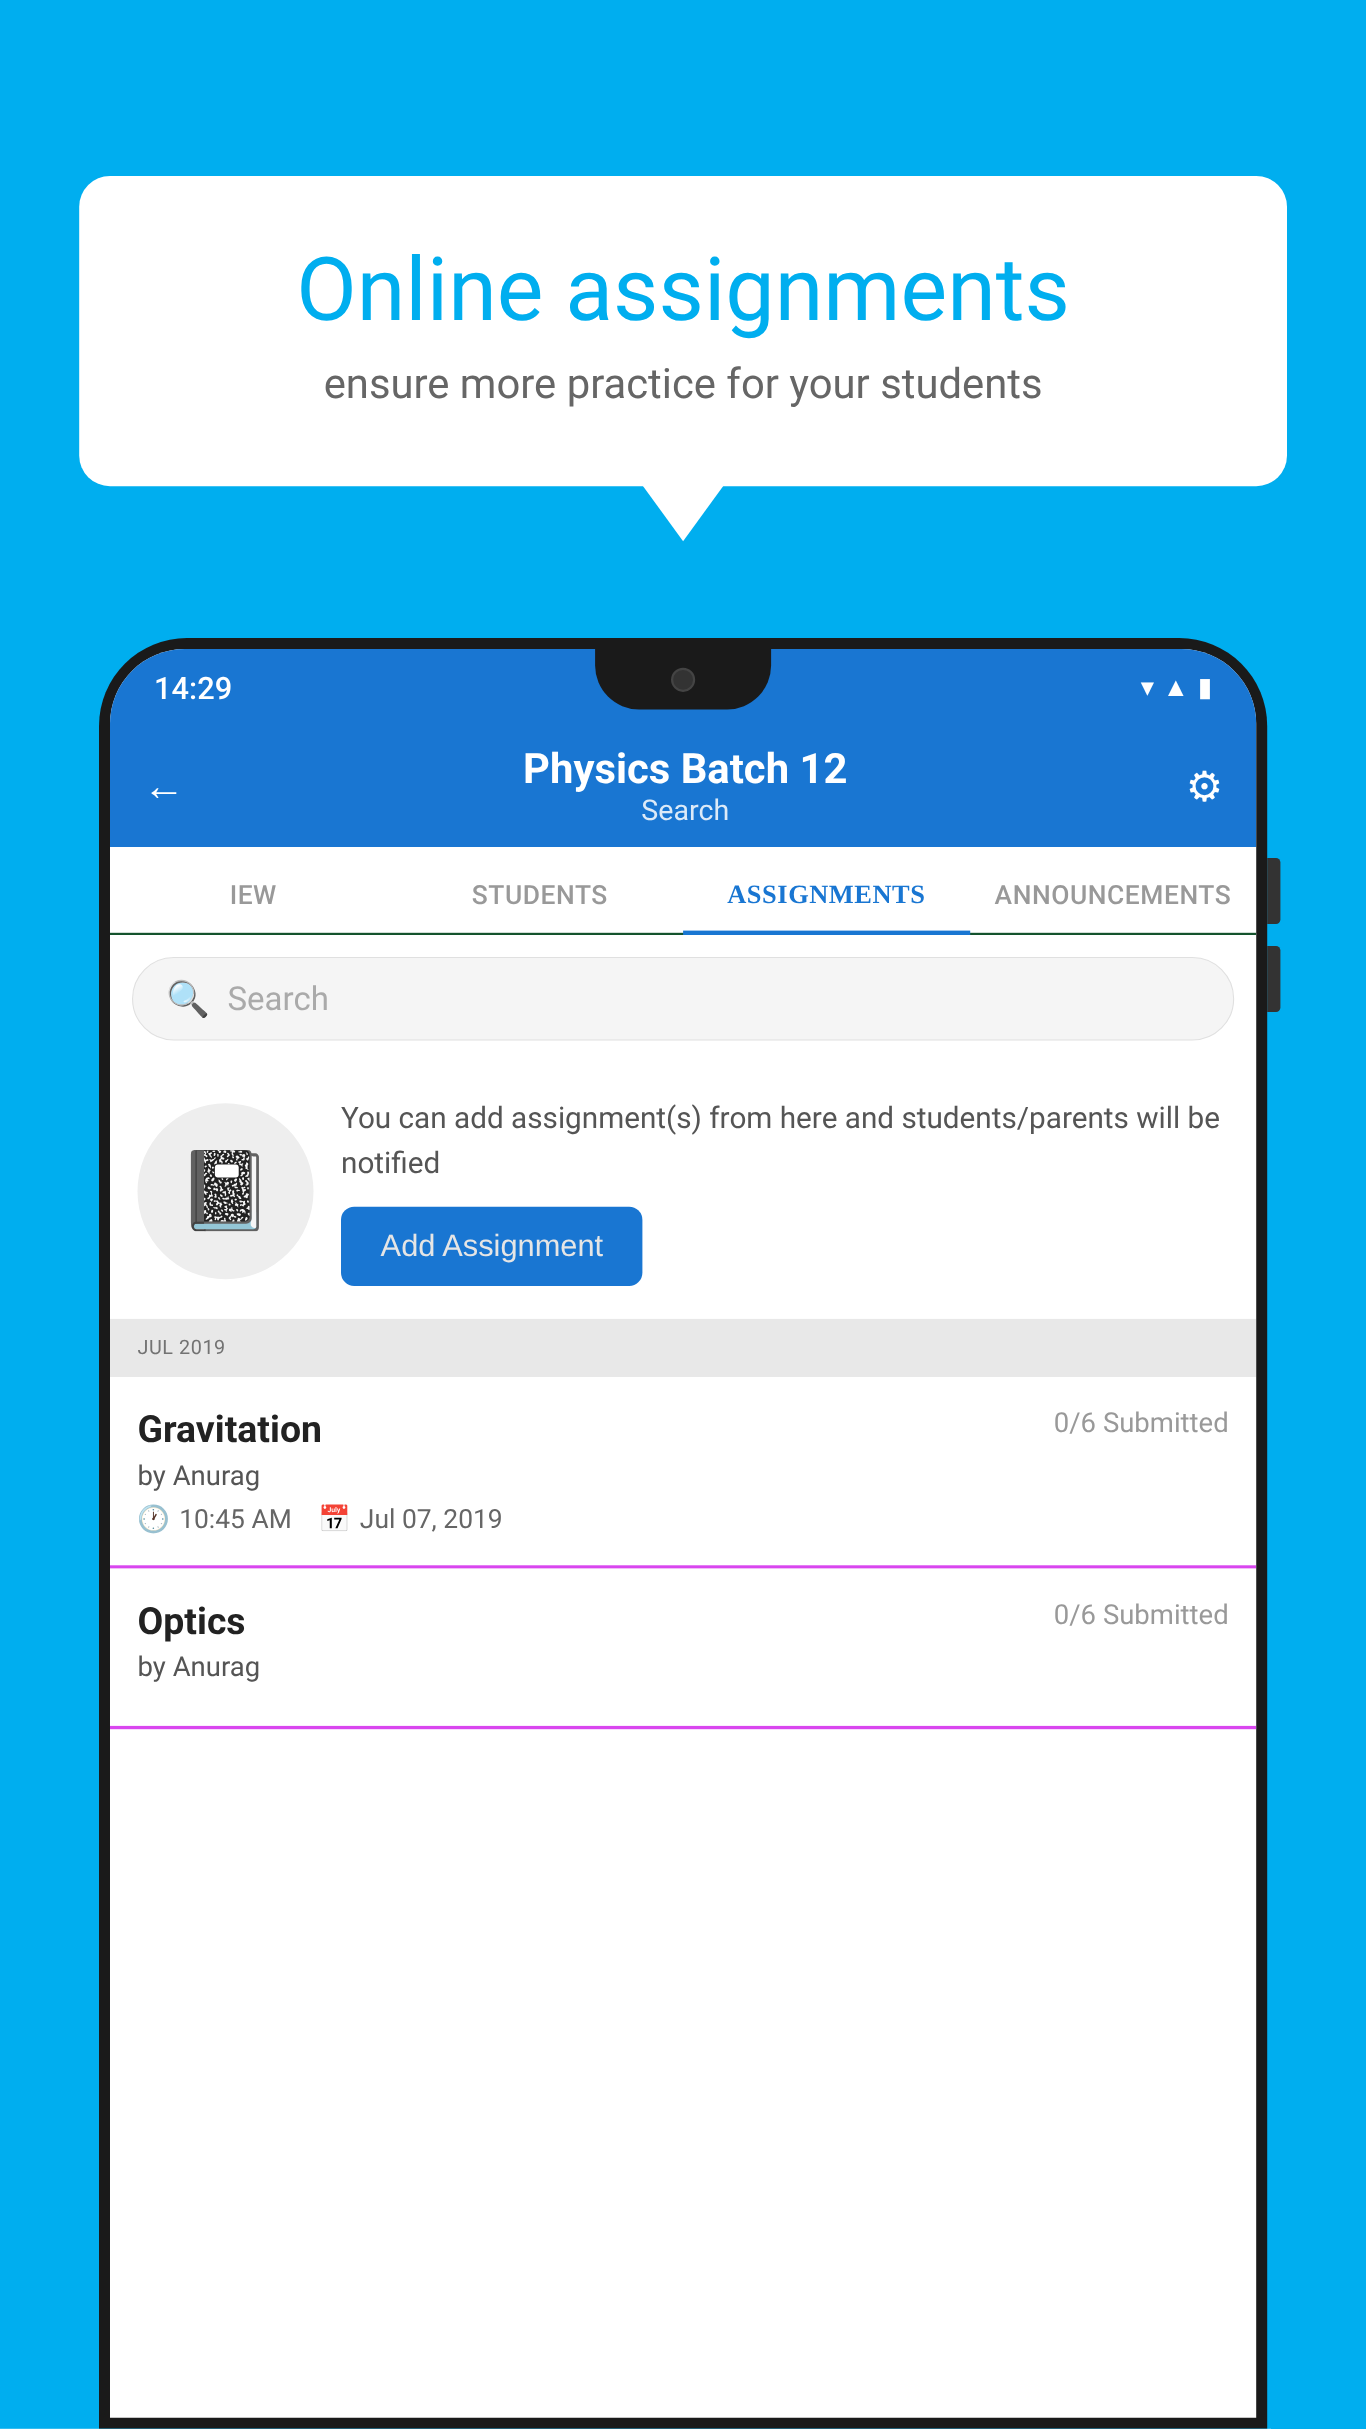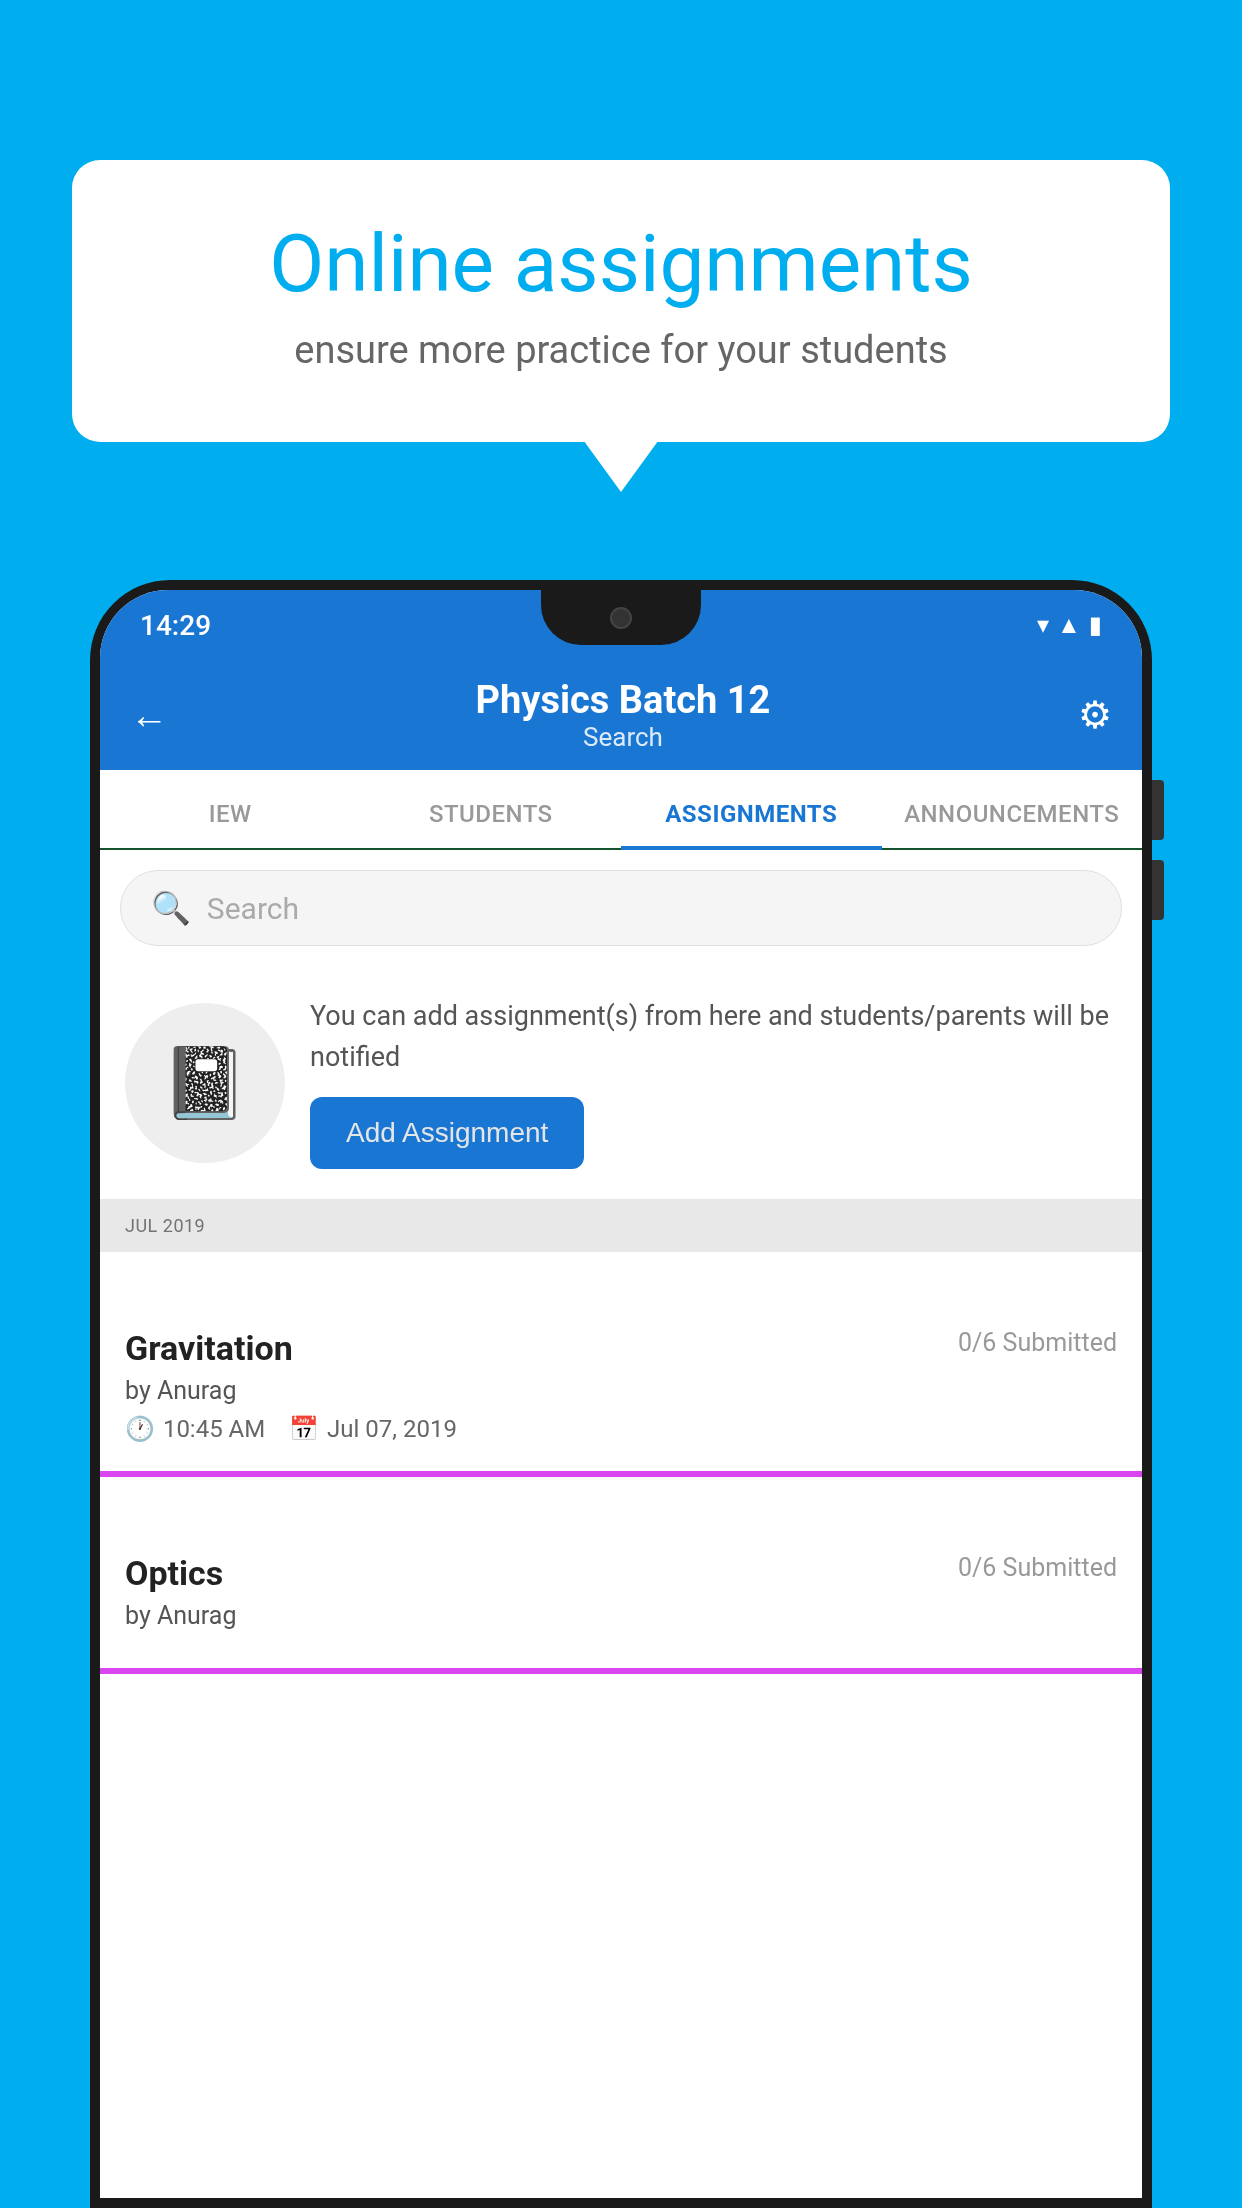--- a/index.html
+++ b/index.html
@@ -158,20 +158,21 @@
       font-size: 24px;
       color: #999;
       font-weight: 500;
       letter-spacing: 0.5px;
       position: relative;
       cursor: pointer;
     }
     .tab.active {
       color: #1976D2;
       font-weight: 700;
+      font-family: Liberation Serif, serif;
     }
     .tab.active::after {
       content: '';
       position: absolute;
       bottom: -2px;
       left: 0;
       right: 0;
       height: 4px;
       background: #1976D2;
     }
@@ -249,22 +250,21 @@
       font-size: 18px;
       color: #737373;
       font-weight: 400;
       letter-spacing: 0.5px;
     }
 
     
     .assignment-item {
       background: white;
       padding: 28px 25px;
-      border-bottom: 6px solid #d946ef;
-      margin-top: 48px;
+      border-bottom: 3px solid #d946ef;
     }
     .assignment-row1 {
       display: flex;
       justify-content: space-between;
       align-items: flex-start;
       margin-bottom: 8px;
     }
     .assignment-name {
       font-size: 34px;
       font-weight: 700;

